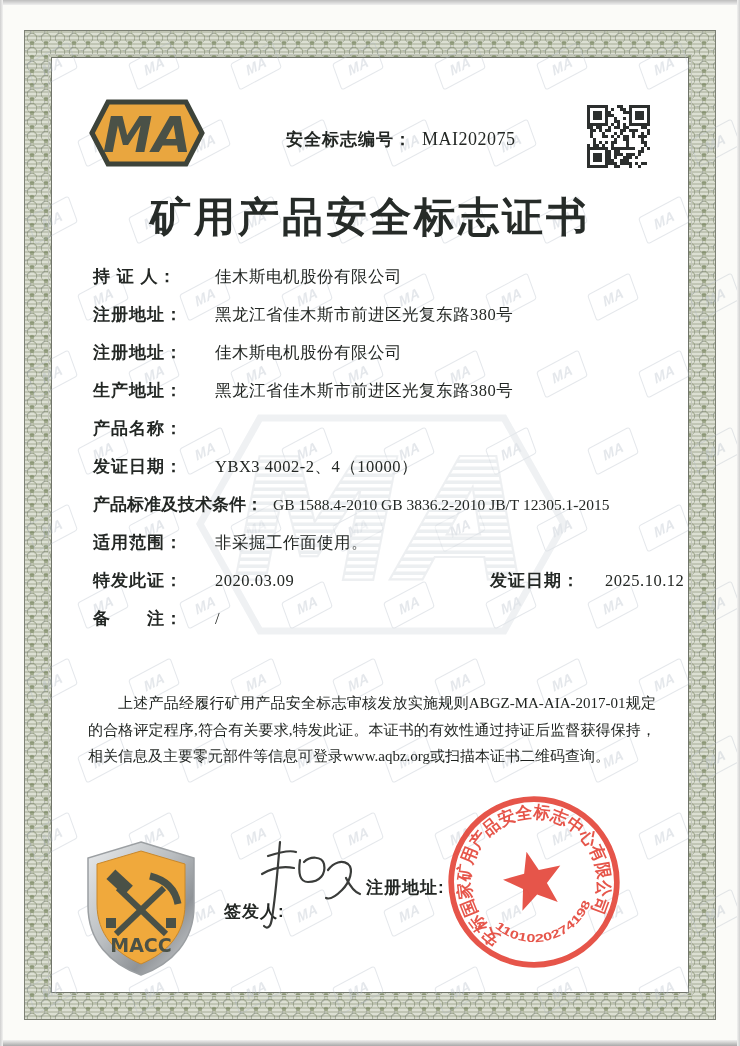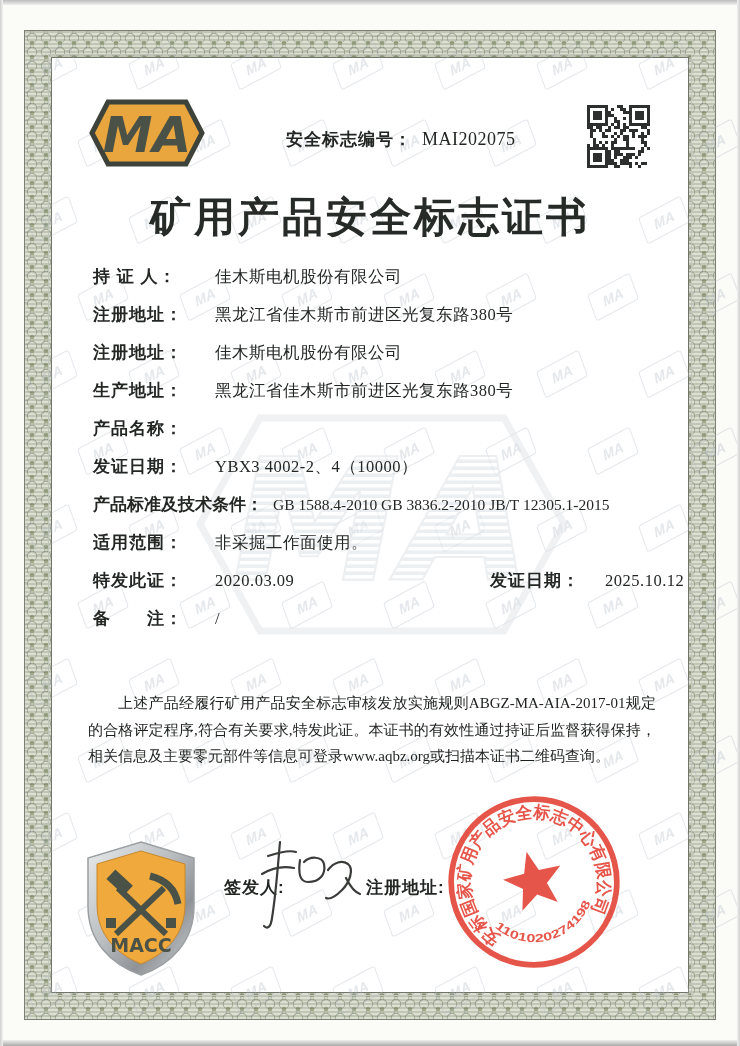--- a/index.html
+++ b/index.html
@@ -76,21 +76,21 @@
   .frow.wide .fvalue{font-size:15.5px;letter-spacing:0;}
   .flabel2{font-weight:bold;font-size:17px;flex:none;min-width:115px;letter-spacing:1px;margin-left:80px;}
   .fvalue.w195{width:195px;flex:none;}
 
   .body-par{position:absolute;left:88px;top:690px;width:568px;
     font-family:"Liberation Serif","DejaVu Serif",serif;
     font-size:15px;line-height:26.5px;text-align:justify;text-indent:2em;color:#1d211e;}
 
   .shield{position:absolute;left:84px;top:840px;}
   .signer-label,.issuer-label{position:absolute;top:876px;font-weight:bold;font-size:17px;letter-spacing:1px;}
-  .signer-label{left:224px;}
+  .signer-label{left:224px;margin-top:24px;}
   .issuer-label{left:366px;}
   .signature{position:absolute;left:250px;top:834px;}
 
   .seal{position:absolute;left:446px;top:794px;transform:rotate(-14deg);opacity:.92;}
 </style>
 </head>
 <body>
 
 <div class="page">
   <div class="scan-edge-top"></div>

